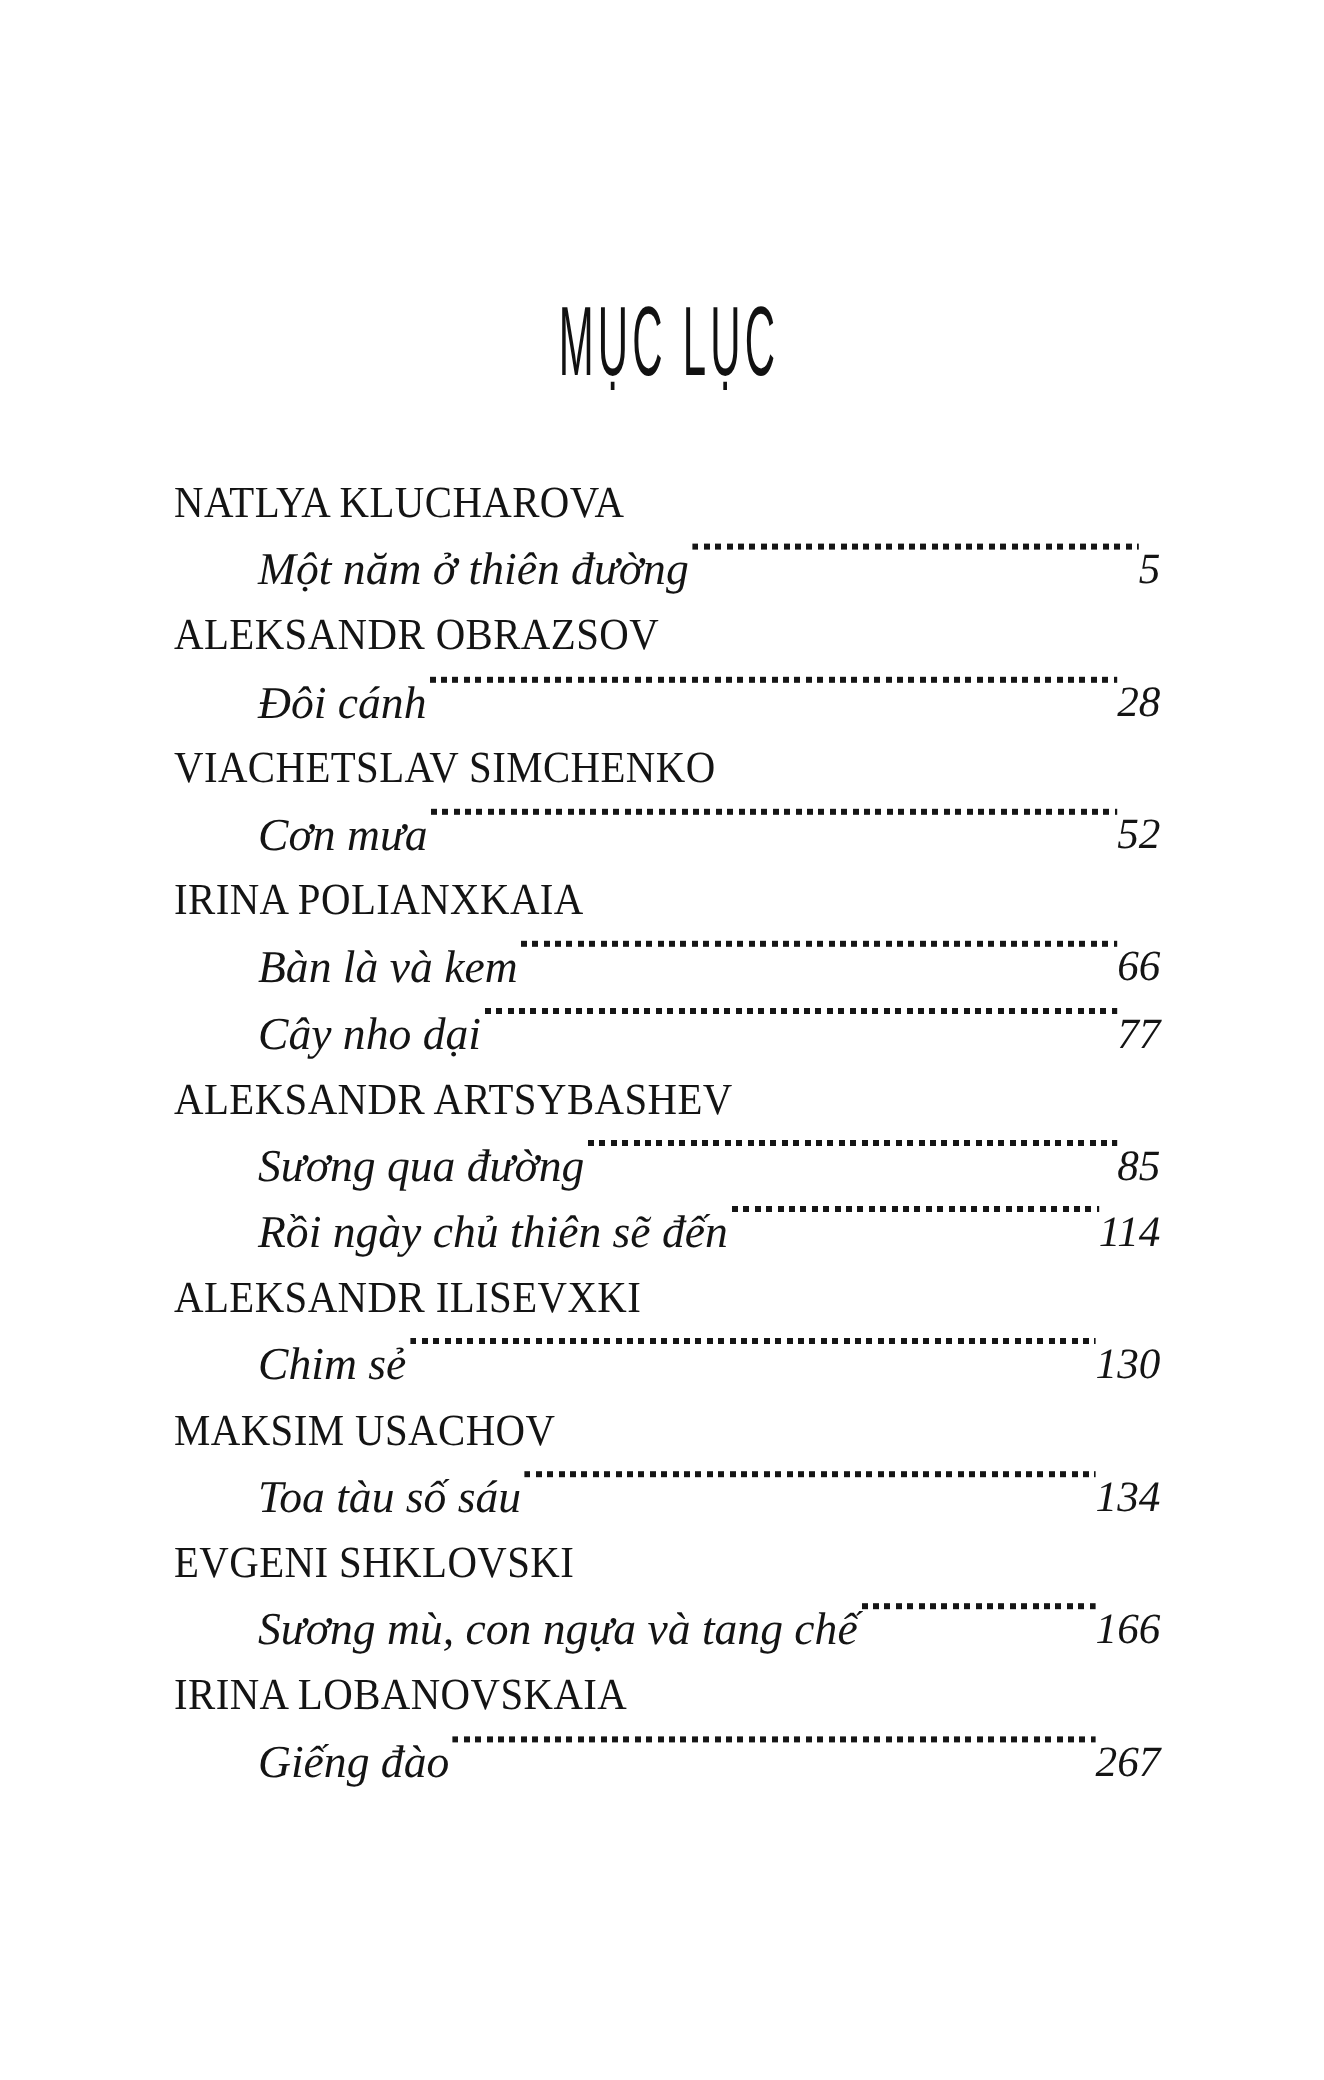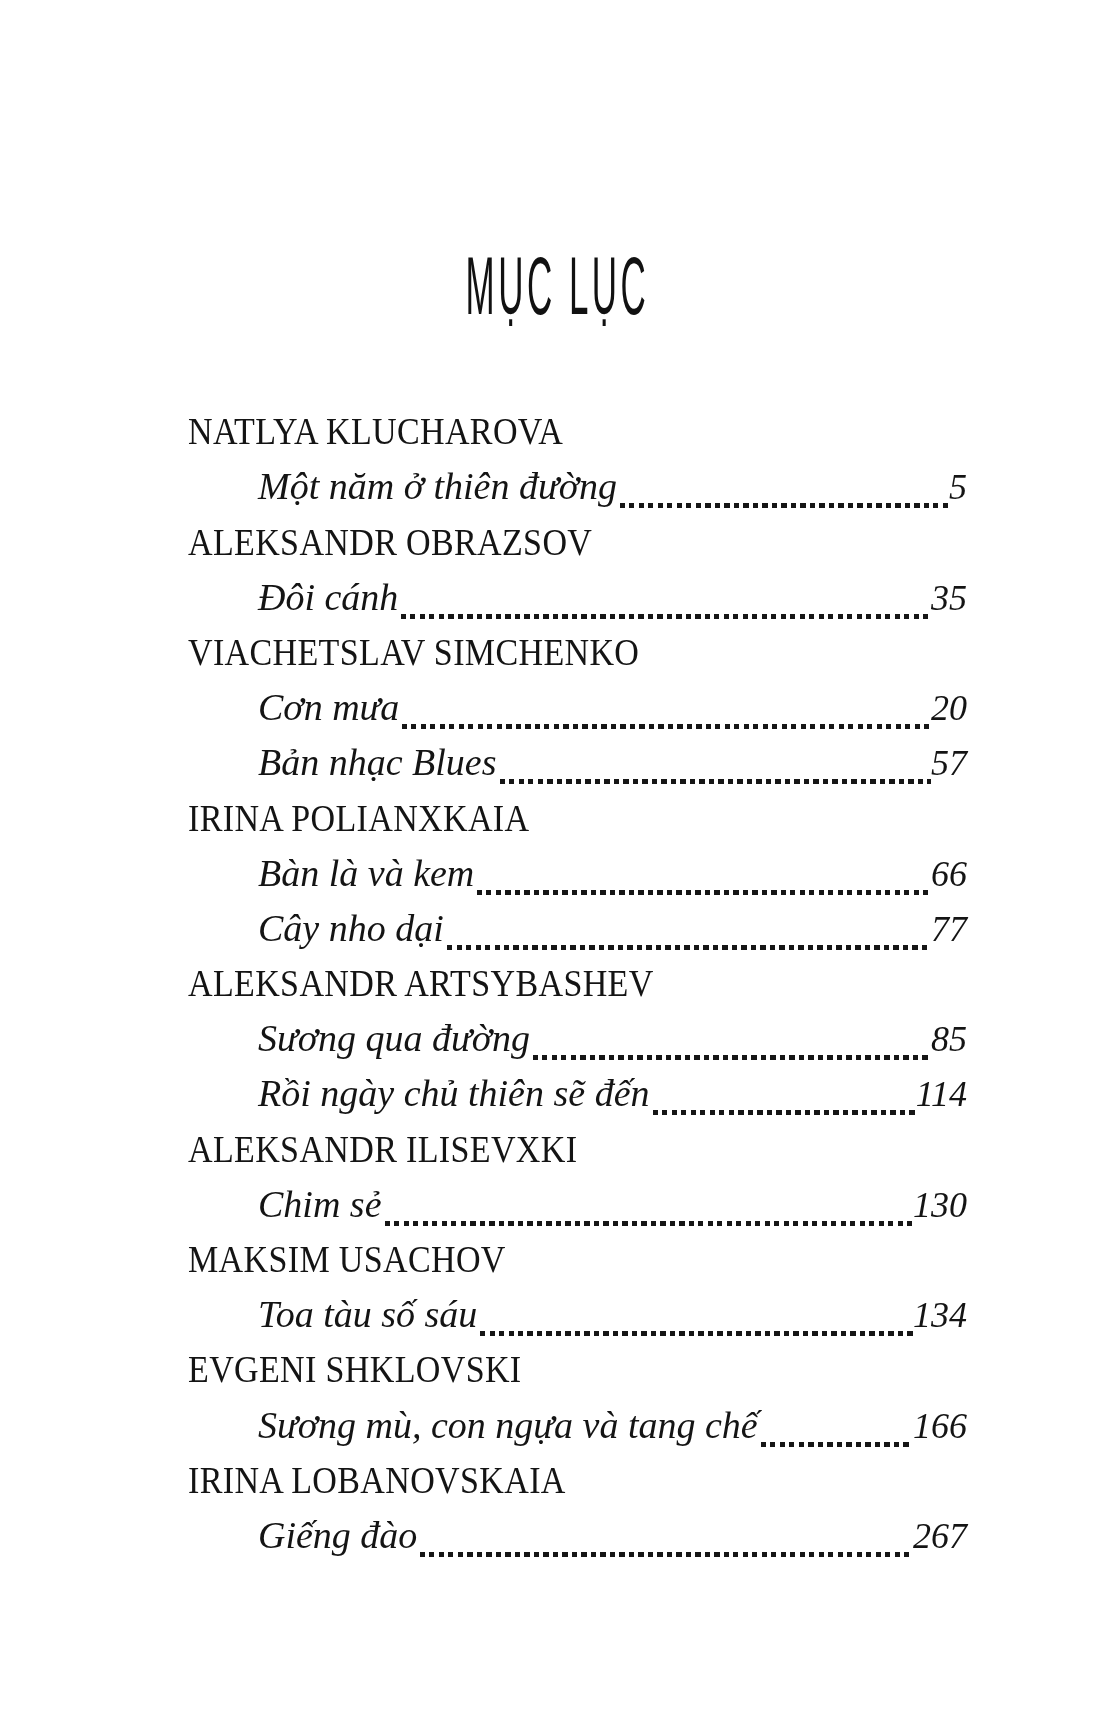--- a/index.html
+++ b/index.html
@@ -34,23 +34,22 @@
   }
   .entries {
     position: absolute;
     top: 398px;
     left: 145px;
     width: 822px;
   }
   .row {
     height: 55.2px;
     display: flex;
-    align-items: flex-end;
+    align-items: flex-start;
     overflow: visible;
-    margin-left: 43px;
   }
   .author-row .author-name {
     display: inline-block;
     font-size: 37px;
     font-weight: 400;
     letter-spacing: 0.01em;
     transform: scaleX(0.92);
     transform-origin: left bottom;
     white-space: nowrap;
     color: #141414;
@@ -92,34 +91,29 @@
     <span class="work-title">Một năm ở thiên đường</span>
     <span class="leader"></span>
     <span class="page-num">5</span>
   </div>
       <div class="row author-row">
     <span class="author-name">ALEKSANDR OBRAZSOV</span>
   </div>
       <div class="row work-row">
     <span class="work-title">Đôi cánh</span>
     <span class="leader"></span>
-    <span class="page-num">35</span>
+    <span class="page-num">28</span>
   </div>
       <div class="row author-row">
     <span class="author-name">VIACHETSLAV SIMCHENKO</span>
   </div>
       <div class="row work-row">
     <span class="work-title">Cơn mưa</span>
     <span class="leader"></span>
-    <span class="page-num">20</span>
-  </div>
-      <div class="row work-row">
-    <span class="work-title">Bản nhạc Blues</span>
-    <span class="leader"></span>
-    <span class="page-num">57</span>
+    <span class="page-num">52</span>
   </div>
       <div class="row author-row">
     <span class="author-name">IRINA POLIANXKAIA</span>
   </div>
       <div class="row work-row">
     <span class="work-title">Bàn là và kem</span>
     <span class="leader"></span>
     <span class="page-num">66</span>
   </div>
       <div class="row work-row">

